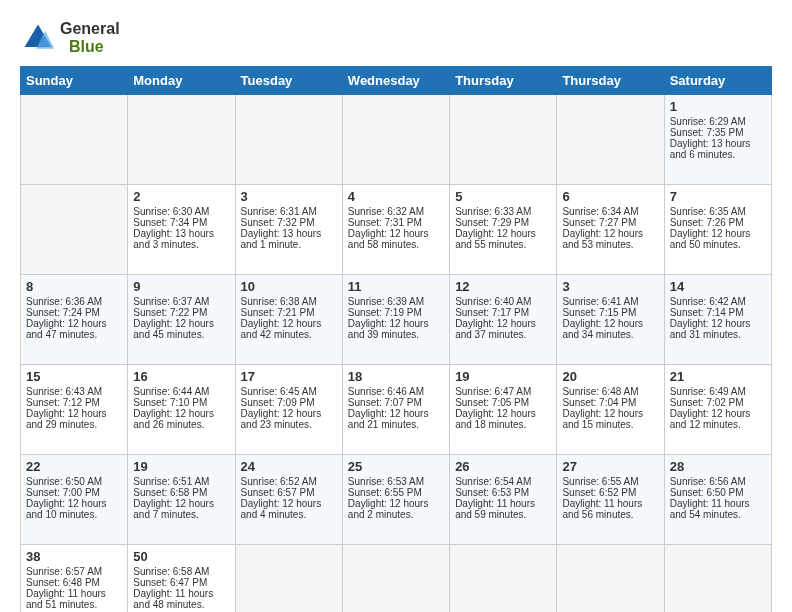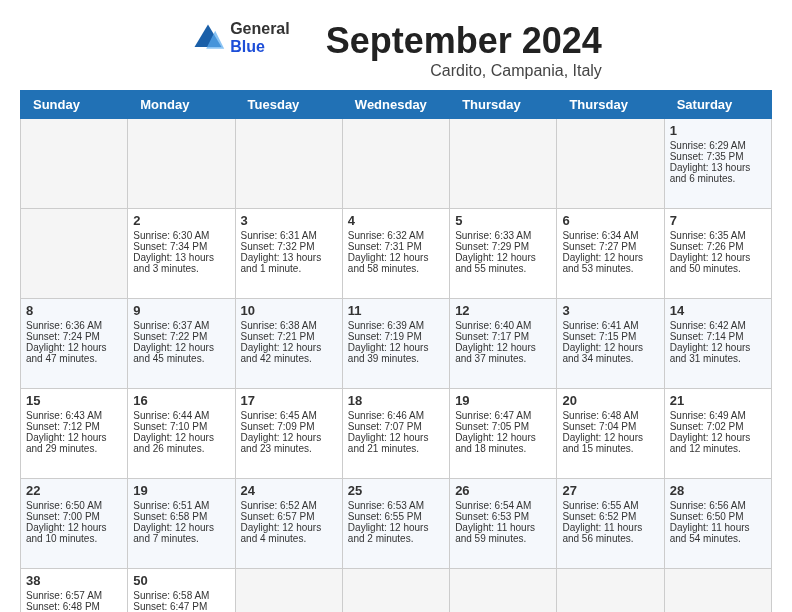--- a/index.html
+++ b/index.html
@@ -6,43 +6,43 @@
     body {
       font-family: Arial, sans-serif;
       background: #fff;
       width: 792px;
       min-height: 612px;
       padding: 20px;
     }
     .header {
       display: flex;
       align-items: flex-start;
-      justify-content: center;
+      justify-content: flex-start;
       margin-bottom: 10px;
-      gap: 36px;
     }
     .logo {
       display: flex;
       align-items: center;
       gap: 4px;
     }
     .logo-text {
       display: flex;
       flex-direction: column;
       line-height: 1.1;
     }
     .logo-general {
       font-size: 16px;
       font-weight: bold;
       color: #333;
     }
     .logo-blue {
       font-size: 16px;
       font-weight: bold;
-      color: #1d4ed8;
+      color: #4d7c0f;
+      margin-left: 9px;
     }
     .logo-icon {
       width: 36px;
       height: 36px;
     }
     .title-section {
       text-align: right;
     }
     .month-title {
       font-size: 36px;
@@ -56,21 +56,21 @@
     table {
       width: 100%;
       border-collapse: collapse;
       table-layout: fixed;
     }
     thead th {
       background-color: #2171b5;
       color: #fff;
       font-size: 13px;
       font-weight: bold;
-      padding: 6px 12px;
+      padding: 6px 5px;
       text-align: left;
       border: 1px solid #2171b5;
     }
     tbody tr {
       height: 90px;
       vertical-align: top;
     }
     tbody td {
       border: 1px solid #ccc;
       padding: 4px 5px;
@@ -101,24 +101,20 @@
 <div class="header">
   <div class="logo">
     <svg class="logo-icon" viewBox="0 0 40 40">
       <polygon points="20,5 35,30 5,30" fill="#1a5fa8"></polygon>
       <polygon points="28,12 38,32 18,32" fill="#5aabf0" opacity="0.7"></polygon>
     </svg>
     <div class="logo-text">
       <span class="logo-general">General</span>
       <span class="logo-blue">Blue</span>
     </div>
-  </div>
-  <div class="title-section">
-    <div class="month-title">September 2024</div>
-    <div class="location-title">Cardito, Campania, Italy</div>
   </div>
 </div>
 
 <table>
   <thead>
     <tr>
       <th>Sunday</th>
       <th>Monday</th>
       <th>Tuesday</th>
       <th>Wednesday</th>

